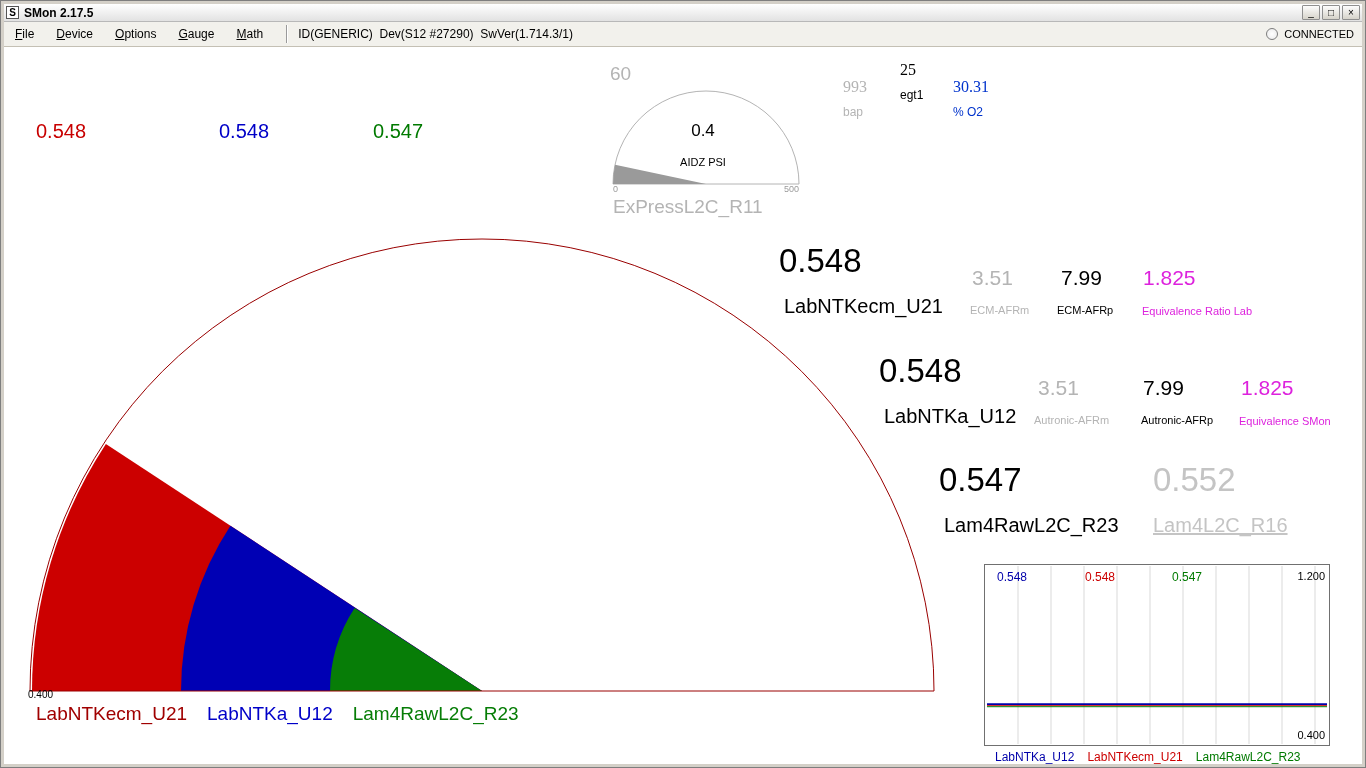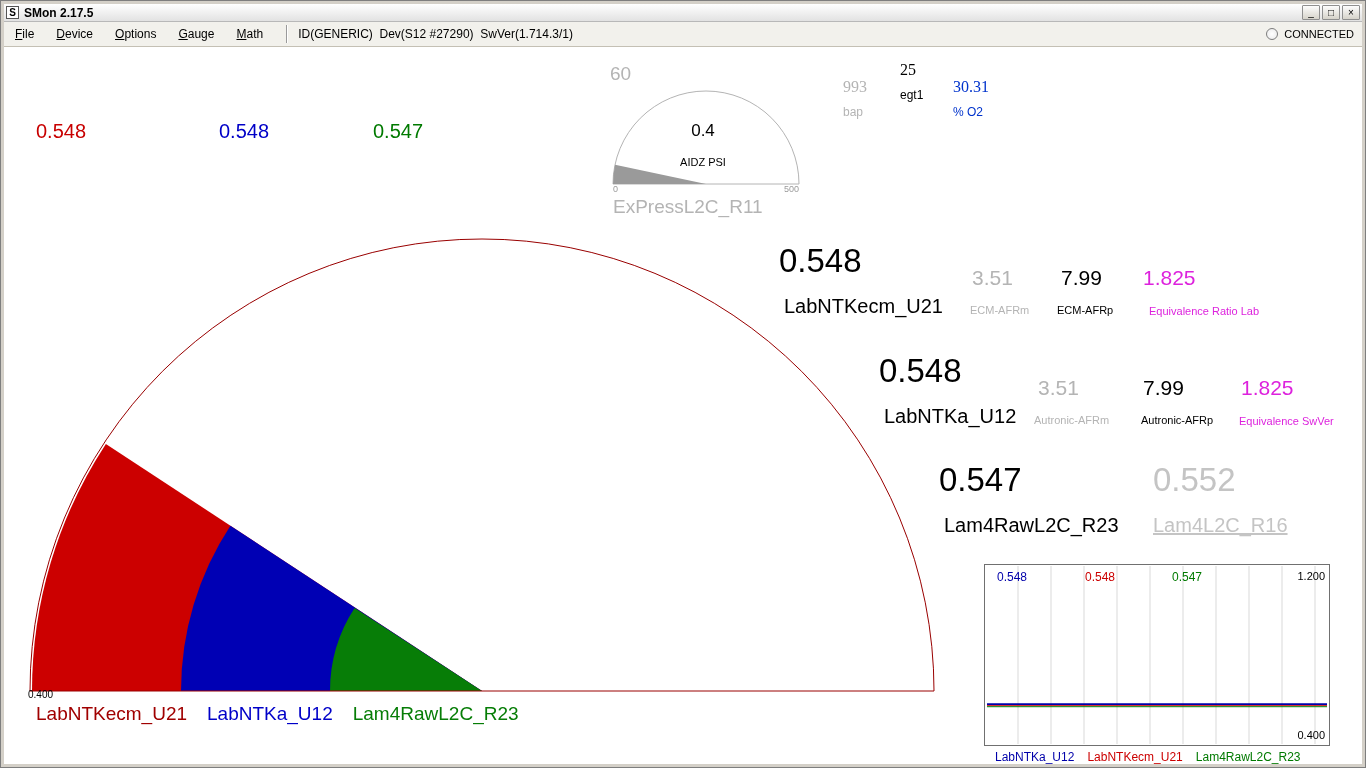--- a/index.html
+++ b/index.html
@@ -124,30 +124,30 @@
     <span class="aux-label" style="color: rgb(0, 51, 204);">% O2</span>
   </div>
 
   <div class="abs big-val" style="left:778px;top:243px">0.548</div>
   <div class="abs big-name" style="left:783px;top:294px">LabNTKecm_U21</div>
   <div class="abs metric-val" style="left: 971px; top: 266px; color: rgb(180, 180, 180);">3.51</div>
   <div class="abs metric-label" style="left: 969px; top: 303px; color: rgb(180, 180, 180);">ECM-AFRm</div>
   <div class="abs metric-val" style="left: 1060px; top: 266px; color: rgb(0, 0, 0);">7.99</div>
   <div class="abs metric-label" style="left: 1056px; top: 303px; color: rgb(0, 0, 0);">ECM-AFRp</div>
   <div class="abs metric-val" style="left: 1142px; top: 266px; color: rgb(221, 34, 221);">1.825</div>
-  <div class="abs metric-label" style="left: 1141px; top: 304px; color: rgb(221, 34, 221); margin-left: 7px;">Equivalence Ratio Lab</div>
+  <div class="abs metric-label" style="left: 1141px; top: 304px; color: rgb(221, 34, 221);">Equivalence Ratio Lab</div>
 
   <div class="abs big-val" style="left:878px;top:353px">0.548</div>
   <div class="abs big-name" style="left:883px;top:404px">LabNTKa_U12</div>
   <div class="abs metric-val" style="left: 1037px; top: 376px; color: rgb(180, 180, 180);">3.51</div>
   <div class="abs metric-label" style="left: 1033px; top: 413px; color: rgb(180, 180, 180);">Autronic-AFRm</div>
   <div class="abs metric-val" style="left: 1142px; top: 376px; color: rgb(0, 0, 0);">7.99</div>
   <div class="abs metric-label" style="left: 1140px; top: 413px; color: rgb(0, 0, 0);">Autronic-AFRp</div>
   <div class="abs metric-val" style="left: 1240px; top: 376px; color: rgb(221, 34, 221);">1.825</div>
-  <div class="abs metric-label" style="left: 1238px; top: 414px; color: rgb(221, 34, 221);">Equivalence SwVer</div>
+  <div class="abs metric-label" style="left: 1238px; top: 414px; color: rgb(221, 34, 221);">Equivalence SMon</div>
 
   <div class="abs big-val" style="left:938px;top:462px">0.547</div>
   <div class="abs big-name" style="left:943px;top:513px">Lam4RawL2C_R23</div>
   <div class="abs sec-val" style="left: 1152px; top: 462px; color: rgb(196, 196, 196); text-align: right;">0.552</div>
   <div class="abs sec-name" style="left: 1152px; top: 513px; color: rgb(196, 196, 196); text-decoration: underline;">Lam4L2C_R16</div>
 
   <svg id="big-gauge" class="abs" style="left:20px;top:230px" width="1230" height="470">
       <path d="M 461 460 L 11 460 A 450 450 0 0 1 84.9 212.9 Z" fill="#cc0000"></path>
       <path d="M 461 460 L 160 460 A 301 301 0 0 1 209.4 294.7 Z" fill="#0000b4"></path>
       <path d="M 461 460 L 309 460 A 152 152 0 0 1 333.6 377.0 Z" fill="#077d07"></path>

